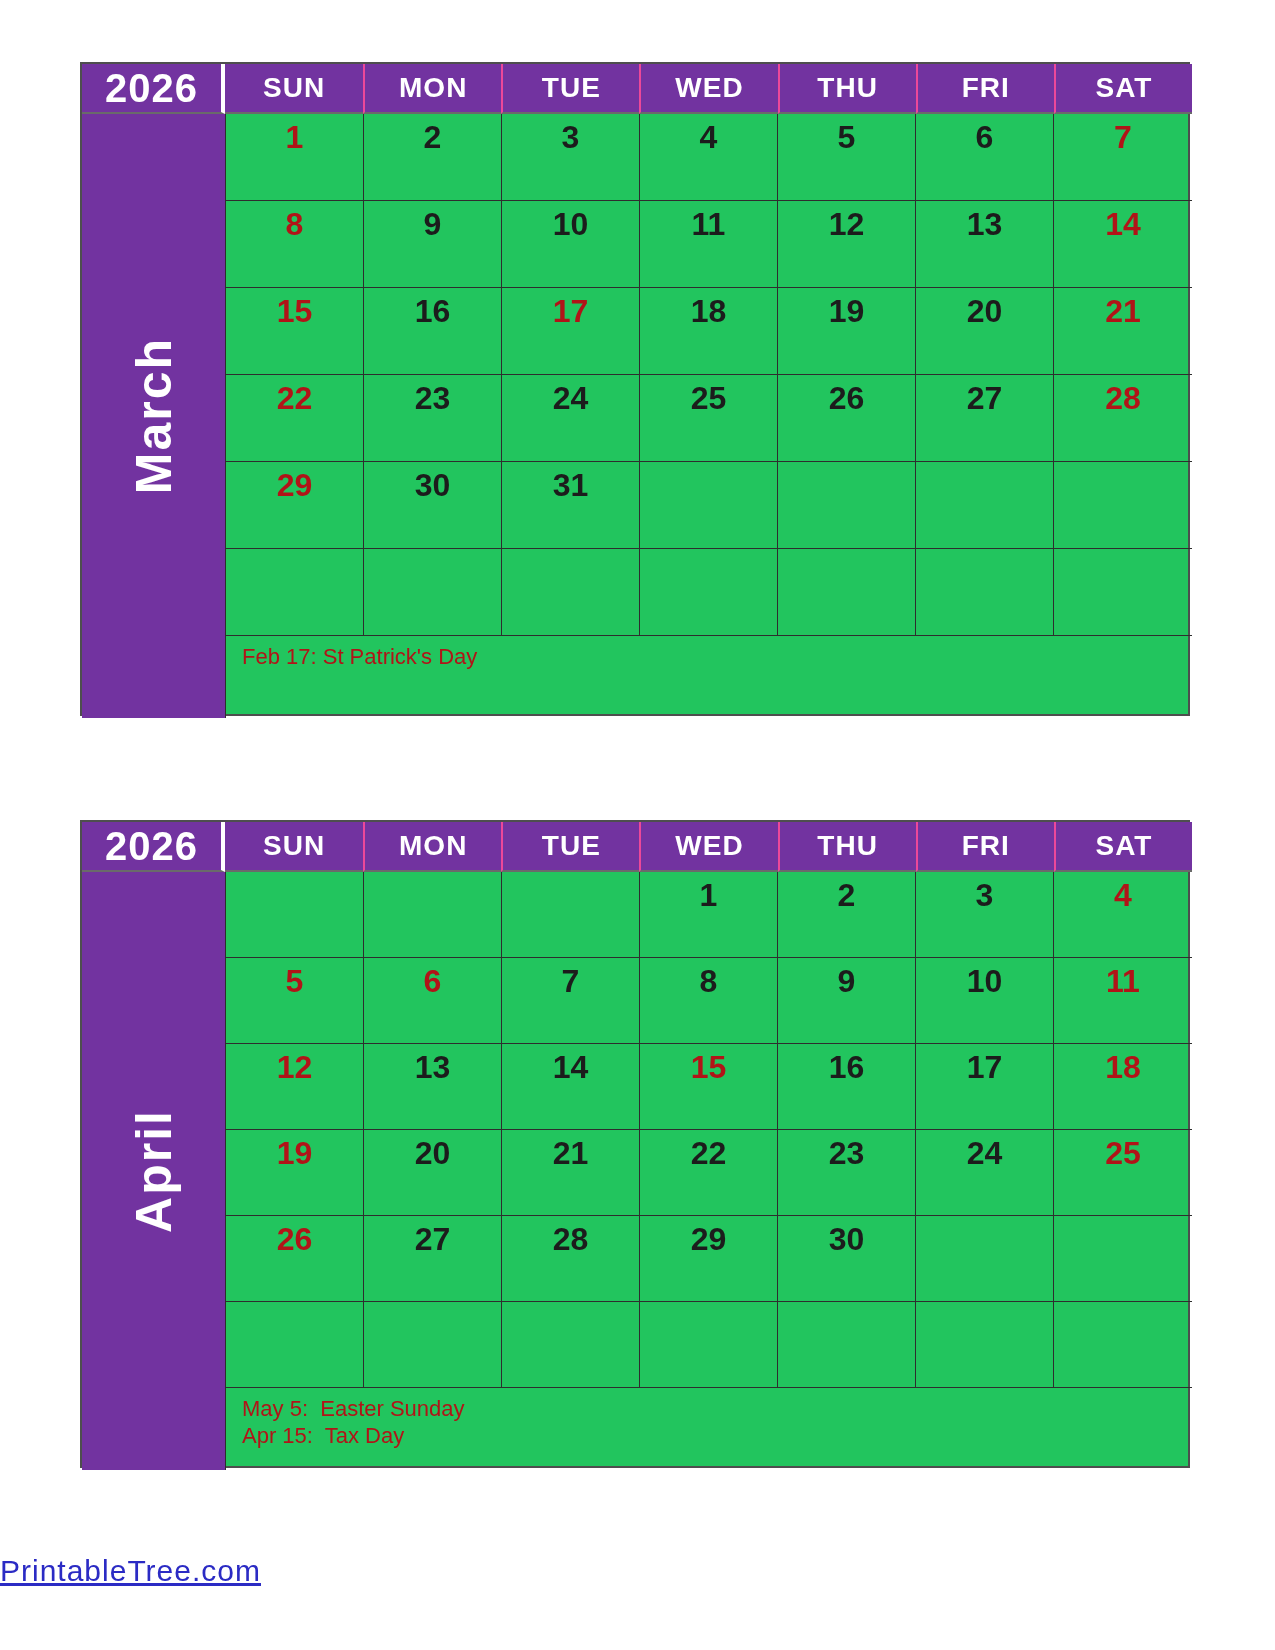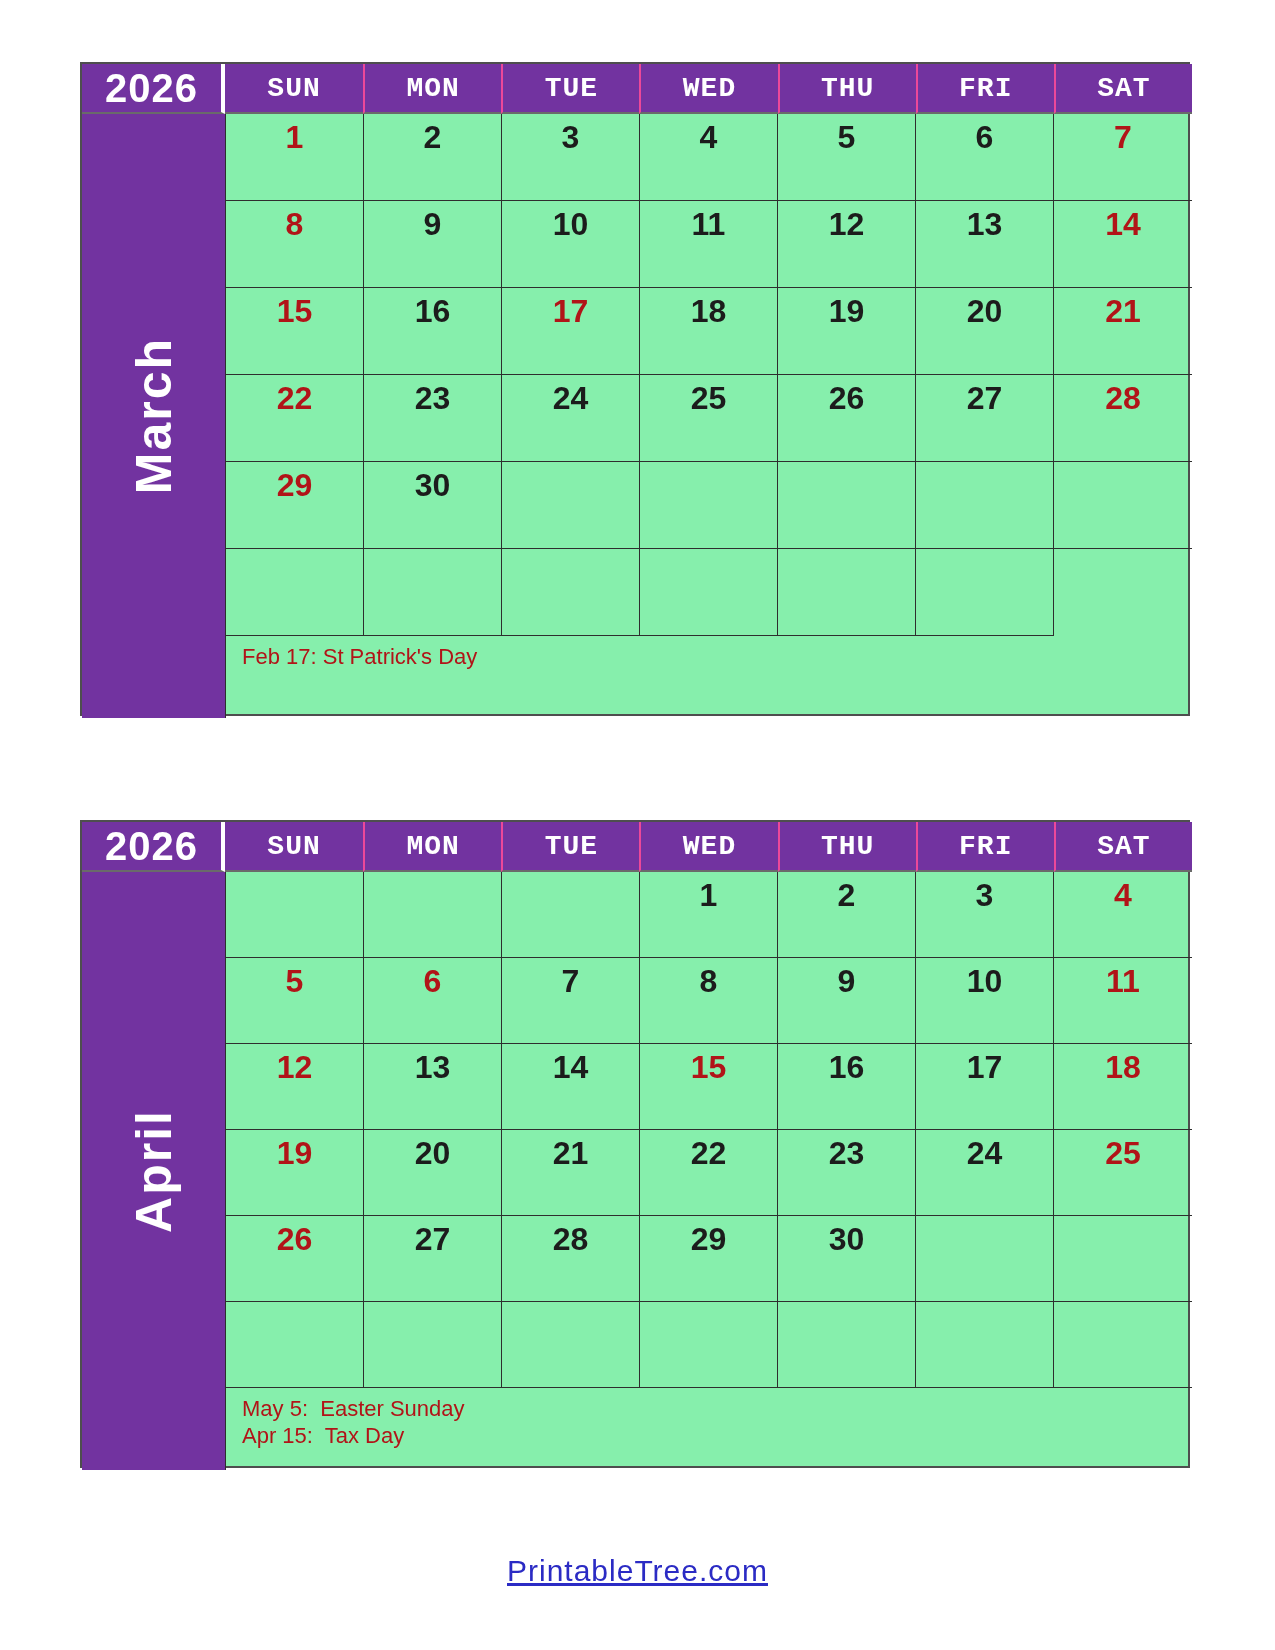--- a/index.html
+++ b/index.html
@@ -3,32 +3,32 @@
 <meta charset="utf-8">
 <style>
   html,body{margin:0;padding:0;}
   body{
     width:1275px;height:1650px;position:relative;background:#ffffff;
     font-family:"Liberation Sans", sans-serif;overflow:hidden;
   }
   .cal{
     position:absolute;left:80px;width:1110px;
     display:grid;grid-template-columns:143px 967px;
-    border:2px solid #4e4e4e;box-sizing:border-box;background:#86efac;
+    border:2px solid #4e4e4e;box-sizing:border-box;background:#22c55e;
   }
   #march-cal{top:62px;height:654px;grid-template-rows:50px 522px 82px;}
   #april-cal{top:820px;height:648px;grid-template-rows:50px 516px 82px;}
   .year-cell{
     grid-column:1;grid-row:1;background:#7233A0;color:#fff;
     display:flex;align-items:center;justify-content:center;
     font-size:40px;font-weight:700;letter-spacing:1px;
     border-right:4px solid #fff;border-bottom:2px solid #6a6a6a;box-sizing:border-box;
   }
   .head-row{
-    grid-column:2;grid-row:1;display:grid;grid-template-columns:repeat(7,1fr);font-family:Liberation Mono, monospace;
+    grid-column:2;grid-row:1;display:grid;grid-template-columns:repeat(7,1fr);
   }
   .dayhead{
     background:#7233A0;color:#fff;display:flex;align-items:center;justify-content:center;
     font-size:28px;font-weight:700;letter-spacing:1px;
     border-bottom:2px solid #6a6a6a;box-sizing:border-box;
   }
   .dayhead + .dayhead{border-left:2px solid #ec4899;}
   .month-cell{
     grid-column:1;grid-row:2/4;background:#7233A0;
     display:flex;align-items:center;justify-content:center;overflow:hidden;
@@ -50,21 +50,21 @@
   .datecell:nth-child(7n){border-right:none;}
   .datecell.red{color:#B11418;}
   .note-cell{
     grid-column:2;grid-row:3;border-left:1px solid #2e2e2e;box-sizing:border-box;
     padding:7px 10px 0 16px;
   }
   .note-line{
     color:#B11418;font-weight:400;font-size:22px;line-height:27px;white-space:pre-wrap;
   }
   .footer{
-    position:absolute;top:1554px;left:0;width:1275px;text-align:center;
+    position:absolute;top:1554px;left:0;width:1275px;
   }
   .footer a{
     color:#2B2BC4;font-size:30px;text-decoration:underline;letter-spacing:1px;
   }
 </style>
 </head>
 <body>
 
 <div class="cal" id="march-cal">
   <div class="year-cell">2026</div>
@@ -104,20 +104,21 @@
       <div class="datecell red">21</div>
       <div class="datecell red">22</div>
       <div class="datecell">23</div>
       <div class="datecell">24</div>
       <div class="datecell">25</div>
       <div class="datecell">26</div>
       <div class="datecell">27</div>
       <div class="datecell red">28</div>
       <div class="datecell red">29</div>
       <div class="datecell">30</div>
+      <div class="datecell">31</div>
       <div class="datecell"></div>
       <div class="datecell"></div>
       <div class="datecell"></div>
       <div class="datecell"></div>
       <div class="datecell"></div>
       <div class="datecell"></div>
       <div class="datecell"></div>
       <div class="datecell"></div>
       <div class="datecell"></div>
       <div class="datecell"></div>

